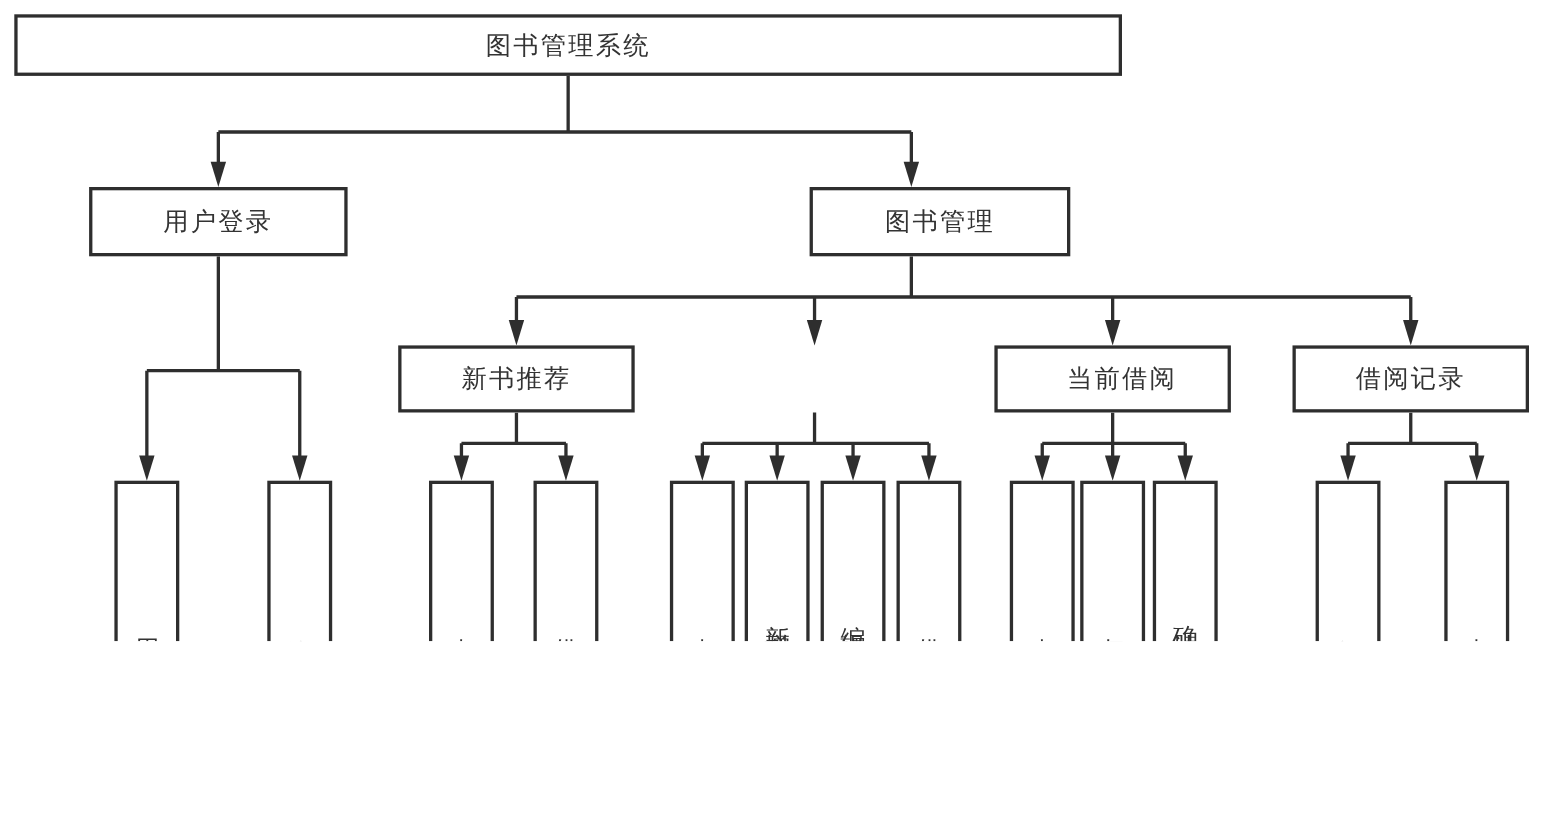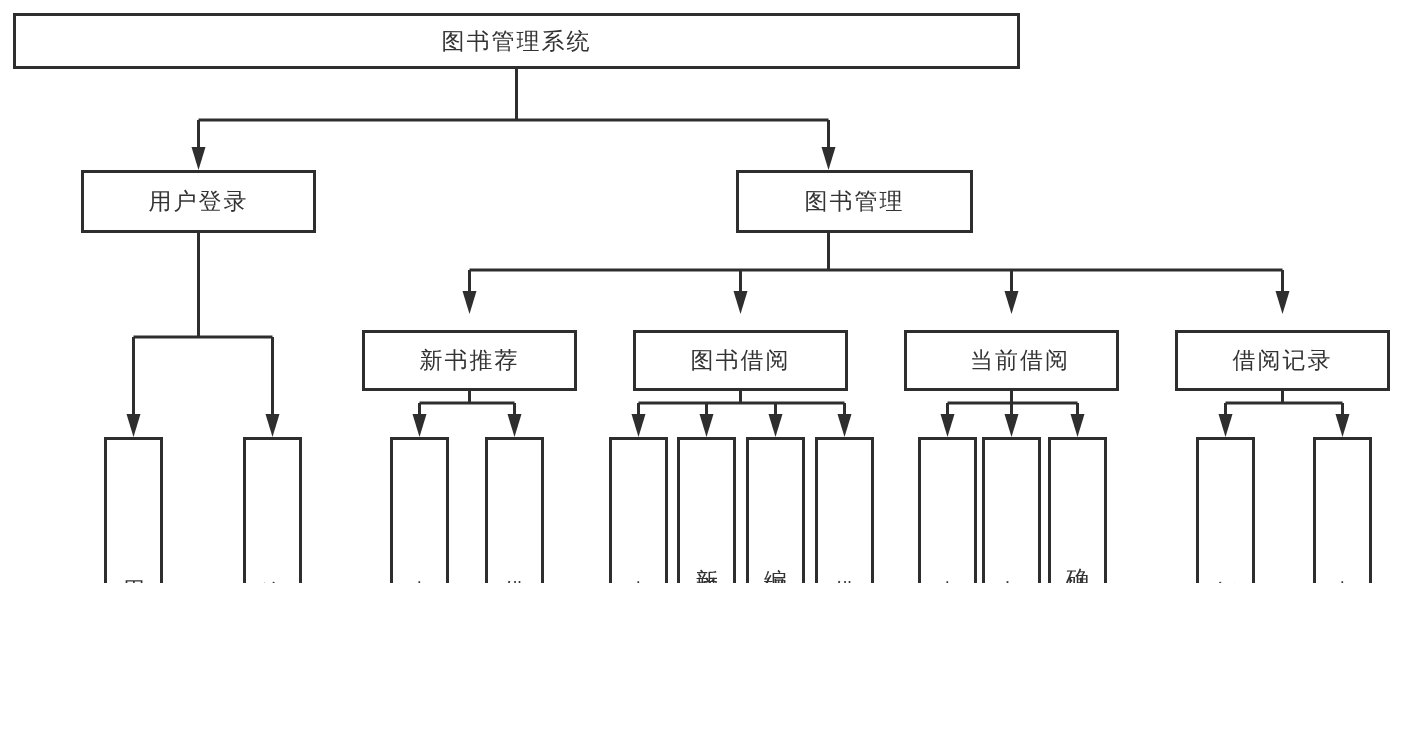--- a/index.html
+++ b/index.html
@@ -38,21 +38,21 @@
     font-size: 23px;
     line-height: 1;
     letter-spacing: 8px;
     color: #333333;
   }
   .vlabel.loose { letter-spacing: 12px; }
   
   .root  { left: 13px;  top: 13px;  width: 1007px; height: 56px; }
   .lvl2a { left: 81px;  top: 170px; width: 235px;  height: 63px; }
   .lvl2b { left: 736px; top: 170px; width: 237px;  height: 63px; }
-  .lvl3  { top: 314px; width: 215px; height: 61px; margin-top: 16px; }
+  .lvl3  { top: 314px; width: 215px; height: 61px; }
   .l3a { left: 362px; }  .l3b { left: 633px; }  .l3c { left: 904px; padding-left: 17px; }  .l3d { left: 1175px; }
   .leaf  { top: 437px; width: 59px; height: 298px; }
   .lf1  { left: 104px; }  .lf2  { left: 243px; }
   .lf3  { left: 390px; }  .lf4  { left: 485px; }
   .lf5  { left: 609px; }  .lf6  { left: 677px; }  .lf7  { left: 746px; }  .lf8  { left: 815px; }
   .lf9  { left: 918px; }  .lf10 { left: 982px; }  .lf11 { left: 1048px; }
   .lf12 { left: 1196px; } .lf13 { left: 1313px; }
   #watermark {
     position: absolute;
     left: 1152px;
@@ -119,23 +119,20 @@
   <div class="box lvl2a">
     <span class="hlabel">用户登录</span>
   </div>
   <div class="box lvl2b">
     <span class="hlabel">图书管理</span>
   </div>
 
   <div class="box lvl3 l3a">
     <span class="hlabel">新书推荐</span>
   </div>
-  <div class="box lvl3 l3b">
-    <span class="hlabel">图书借阅</span>
-  </div>
   <div class="box lvl3 l3c">
     <span class="hlabel">当前借阅</span>
   </div>
   <div class="box lvl3 l3d">
     <span class="hlabel">借阅记录</span>
   </div>
 
   <div class="box leaf lf1">
     <span class="vlabel loose">用户登录</span>
   </div>

